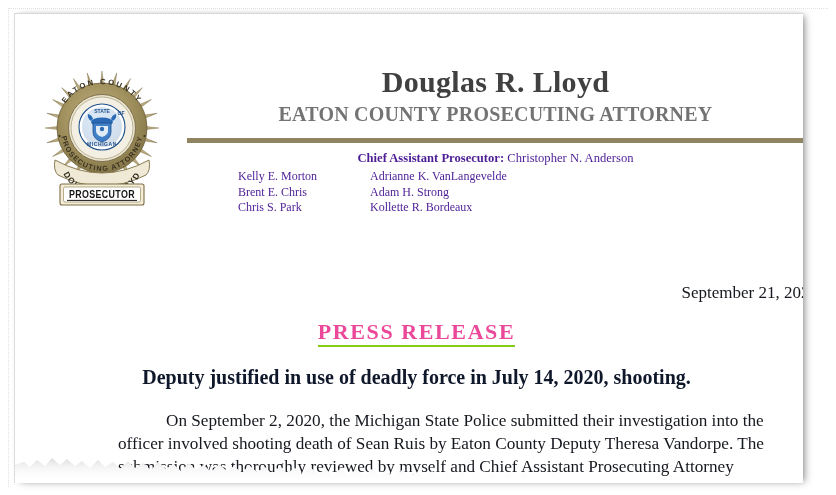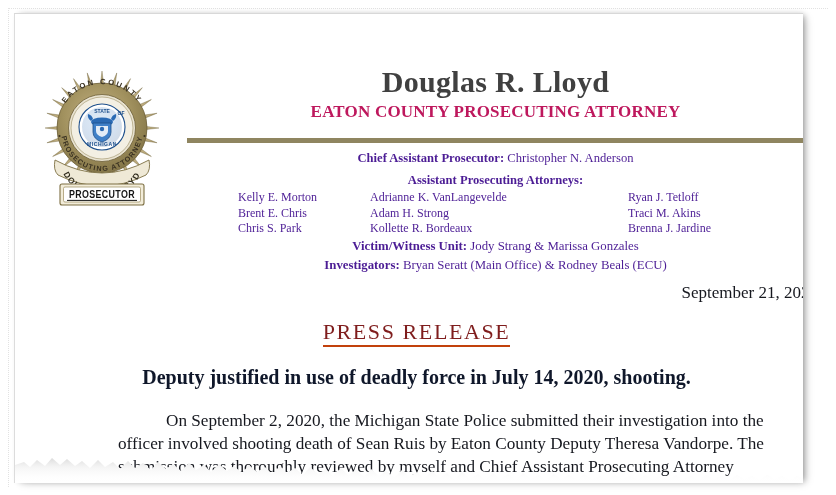--- a/index.html
+++ b/index.html
@@ -81,23 +81,23 @@
   }
   #office-name {
     font-size: 30px;
     font-weight: bold;
     color: #404040;
     letter-spacing: 0.3px;
     line-height: 1.05;
   }
   #office-subtitle {
     margin-top: 5px;
-    font-size: 17px;
-    font-weight: bold;
-    color: #be185d;
+    font-size: 20px;
+    font-weight: bold;
+    color: #737373;
     letter-spacing: 0.2px;
     line-height: 1.1;
   }
 
   #gold-rule {
     position: absolute;
     left: 172px;
     top: 124px;
     width: 629px;
     height: 5px;
@@ -153,24 +153,24 @@
   }
   #press-release {
     position: absolute;
     left: 0;
     top: 305px;
     width: 803px;
     text-align: center;
   }
   #press-release span {
     font-size: 22px;
-    font-weight: normal;
+    font-weight: bold;
     letter-spacing: 1.6px;
-    color: #7f1d1d;
-    border-bottom: 2px solid #c2410c;
+    color: #ec4899;
+    border-bottom: 2px solid #84cc16;
     padding-bottom: 1px;
   }
   #headline {
     position: absolute;
     left: 0;
     top: 352px;
     width: 803px;
     text-align: center;
     font-size: 20px;
     font-weight: bold;
@@ -292,50 +292,34 @@
 
     <div id="gold-rule"></div>
 
     <div id="roster">
 
       <div class="roster-center">
         <b>Chief Assistant Prosecutor:</b>
         <span>Christopher N. Anderson</span>
       </div>
 
-      <div id="apa-heading">Assistant Prosecuting Attorneys:</div>
 
       <div id="apa-columns">
         <div class="apa-col" id="apa-col-1">
           <div>Kelly E. Morton</div>
           <div>Brent E. Chris</div>
           <div>Chris S. Park</div>
         </div>
         <div class="apa-col" id="apa-col-2">
           <div>Adrianne K. VanLangevelde</div>
           <div>Adam H. Strong</div>
           <div>Kollette R. Bordeaux</div>
         </div>
-        <div class="apa-col" id="apa-col-3">
-          <div>Ryan J. Tetloff</div>
-          <div>Traci M. Akins</div>
-          <div>Brenna J. Jardine</div>
-        </div>
       </div>
 
-      <div id="unit-lines">
-        <div class="unit-line">
-          <b>Victim/Witness Unit:</b>
-          <span>Jody Strang &amp; Marissa Gonzales</span>
-        </div>
-        <div class="unit-line">
-          <b>Investigators:</b>
-          <span>Bryan Seratt (Main Office) &amp; Rodney Beals (ECU)</span>
-        </div>
-      </div>
     </div>
 
     <div id="doc-date">September 21, 2020</div>
 
     <div id="press-release">
       <span>PRESS RELEASE</span>
     </div>
 
     <div id="headline">Deputy justified in use of deadly force in July 14, 2020, shooting.</div>
 

